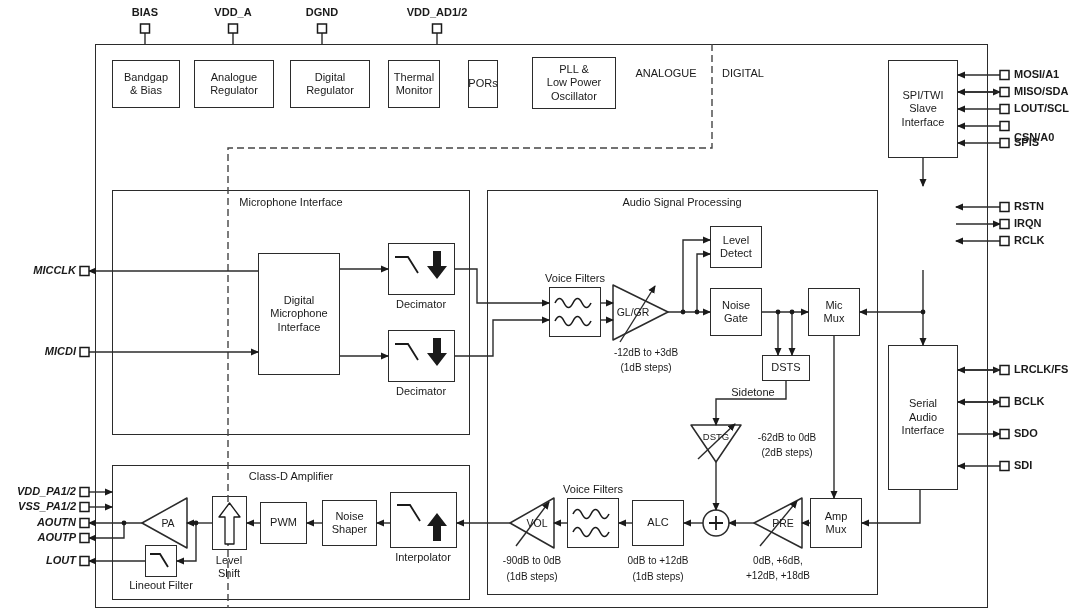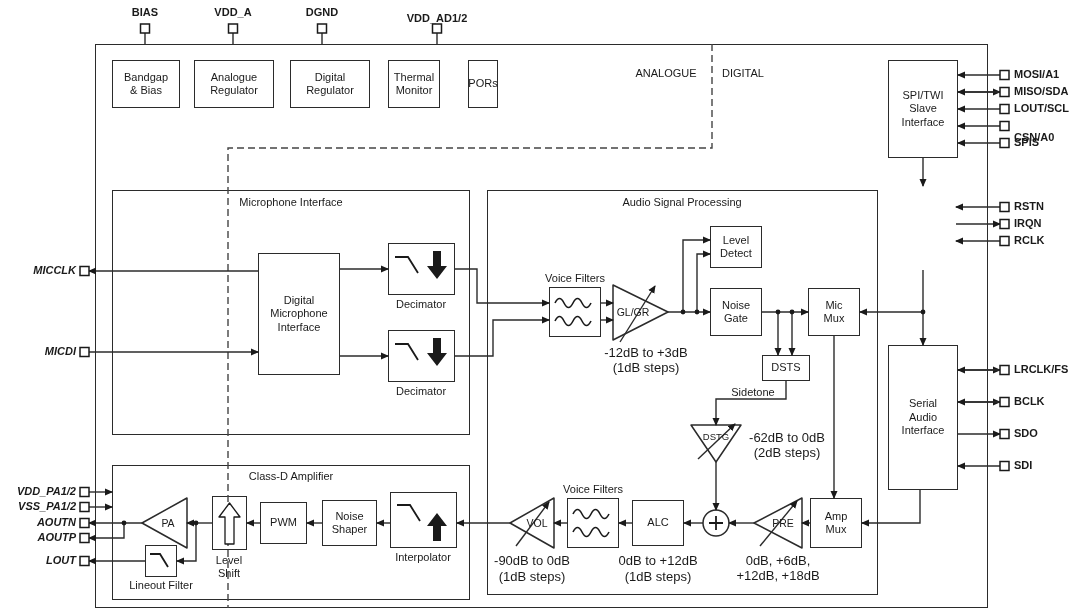--- a/index.html
+++ b/index.html
@@ -4,21 +4,21 @@
 <style>
   html,body{margin:0;padding:0;background:#fff;}
   #stage{position:relative;width:1080px;height:613px;background:#fff;
          font-family:"Liberation Sans",sans-serif;color:#1a1a1a;overflow:hidden;}
   .box{position:absolute;border:1.5px solid #2b2b2b;box-sizing:border-box;background:transparent;}
   .blk{position:absolute;border:1.5px solid #2b2b2b;box-sizing:border-box;background:#fff;
        display:flex;align-items:center;justify-content:center;text-align:center;
        font-size:11px;line-height:1.22;white-space:pre-line;padding:1px;}
   .cap{position:absolute;transform:translateX(-50%);white-space:nowrap;
        font-size:11px;line-height:13px;text-align:center;}
-  .cap.small{font-size:13px;}
+  .cap.small{font-size:10px;}
   .cap.multiline{white-space:pre-line;}
   .pinlab{position:absolute;font-size:11px;font-weight:bold;white-space:nowrap;line-height:15px;}
   .pinlab.ctr{transform:translateX(-50%);}
   .pinlab.rt{text-align:right;font-style:italic;}
   svg#wires{position:absolute;left:0;top:0;pointer-events:none;}
   .w{fill:none;stroke:#2b2b2b;stroke-width:1.4;}
   .wa{marker-end:url(#arr);}
   .dash{fill:none;stroke:#444;stroke-width:1.4;stroke-dasharray:7 4;}
   .tri{fill:#fff;stroke:#2b2b2b;stroke-width:1.5;stroke-linejoin:round;}
   .ic{fill:none;stroke:#1a1a1a;stroke-width:1.8;}
@@ -42,20 +42,23 @@
 
   <div class="blk" style="left:112px;top:60px;width:68px;height:48px">Bandgap
 &amp; Bias</div>
   <div class="blk" style="left:194px;top:60px;width:80px;height:48px">Analogue
 Regulator</div>
   <div class="blk" style="left:290px;top:60px;width:80px;height:48px">Digital
 Regulator</div>
   <div class="blk" style="left:388px;top:60px;width:52px;height:48px">Thermal
 Monitor</div>
   <div class="blk" style="left:468px;top:60px;width:30px;height:48px">PORs</div>
+  <div class="blk" style="left:532px;top:57px;width:84px;height:52px">PLL &amp;
+Low Power
+Oscillator</div>
 
   <div class="blk" style="left:888px;top:60px;width:70px;height:98px">SPI/TWI
 Slave
 Interface</div>
   <div class="blk" style="left:888px;top:345px;width:70px;height:145px">Serial
 Audio
 Interface</div>
 
   <div class="blk" style="left:258px;top:253px;width:82px;height:122px">Digital
 Microphone
@@ -105,21 +108,21 @@
   <div class="cap small" style="left:532px;top:554px">-90dB to 0dB</div>
   <div class="cap small" style="left:532px;top:570px">(1dB steps)</div>
   <div class="cap" style="left:423px;top:551px">Interpolator</div>
   <div class="cap multiline" style="left:229px;top:554px">Level
 Shift</div>
   <div class="cap" style="left:161px;top:579px">Lineout Filter</div>
 
   <div class="pinlab ctr" style="left:145px;top:5px">BIAS</div>
   <div class="pinlab ctr" style="left:233px;top:5px">VDD_A</div>
   <div class="pinlab ctr" style="left:322px;top:5px">DGND</div>
-  <div class="pinlab ctr" style="left:437px;top:11px">VDD_AD1/2</div>
+  <div class="pinlab ctr" style="left:437px;top:5px">VDD_AD1/2</div>
 
   <div class="pinlab rt" style="right:1004px;top:263px">MICCLK</div>
   <div class="pinlab rt" style="right:1004px;top:344px">MICDI</div>
   <div class="pinlab rt" style="right:1004px;top:484px">VDD_PA1/2</div>
   <div class="pinlab rt" style="right:1004px;top:499px">VSS_PA1/2</div>
   <div class="pinlab rt" style="right:1004px;top:515px">AOUTN</div>
   <div class="pinlab rt" style="right:1004px;top:530px">AOUTP</div>
   <div class="pinlab rt" style="right:1004px;top:553px">LOUT</div>
 
   <div class="pinlab" style="left:1014px;top:67px">MOSI/A1</div>

